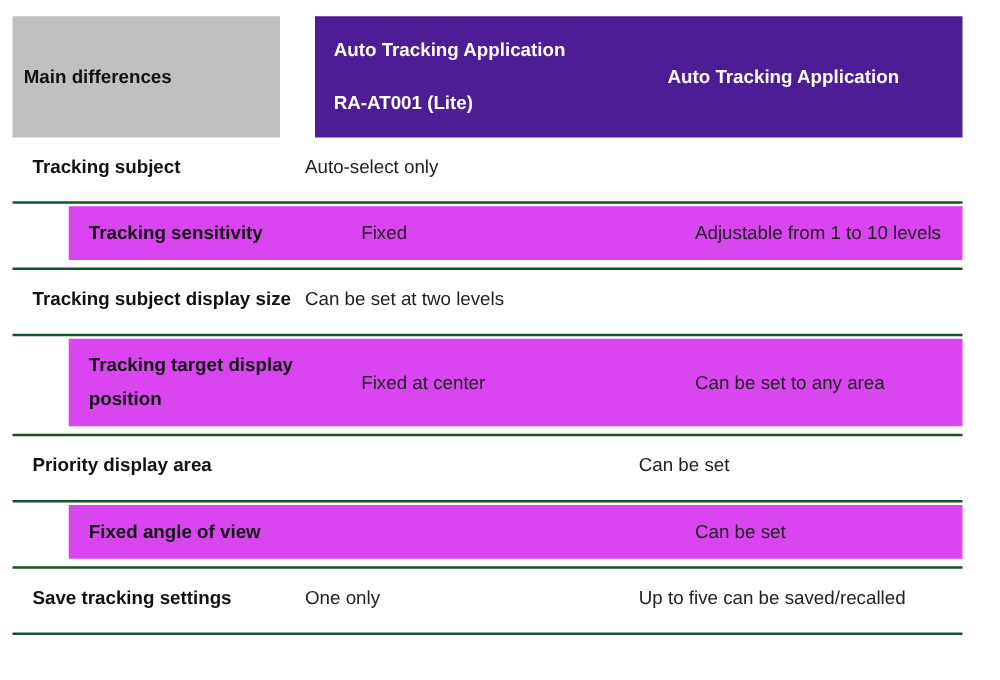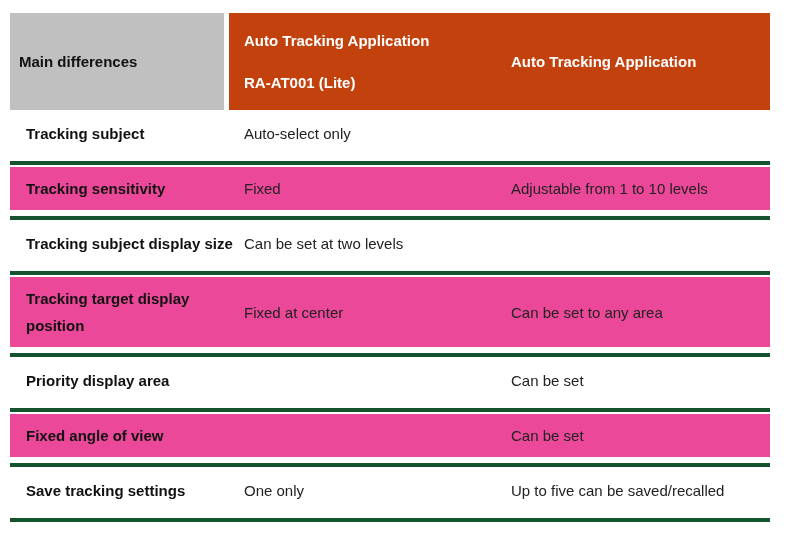--- a/index.html
+++ b/index.html
@@ -26,46 +26,47 @@
     display: flex;
     align-items: center;
     padding-left: 9px;
     font-weight: bold;
     font-size: 15px;
     color: #111111;
   }
   .th-gap { width: 5px; background: #ffffff; }
   .th-black {
     flex: 1;
-    background: #c2410c;
+    background: #4c1d95;
     color: #ffffff;
     display: flex;
+    margin-left: 23px;
   }
   .th-col {
     display: flex;
     flex-direction: column;
     justify-content: center;
     gap: 24px;
     font-weight: bold;
     font-size: 15px;
     line-height: 18px;
   }
   .th-lite { width: 269px; padding-left: 15px; }
   .th-paid { flex: 1; padding-left: 13px; }
   
   .row {
-    border-bottom: 4px solid #14532d;
+    border-bottom: 2px solid #14532d;
   }
   .row-inner {
     display: flex;
     align-items: center;
     min-height: 43px;
     margin: 2px 0 6px 0;
   }
-  .row.shaded .row-inner { background: #ec4899; }
+  .row.shaded .row-inner { background: #d946ef; margin-left: 45px; }
   .cell {
     padding: 8px 10px 8px 0;
     font-size: 15px;
     line-height: 27px;
   }
   .c1 {
     width: 234px;
     padding-left: 16px;
     font-weight: bold;
     color: #111111;

